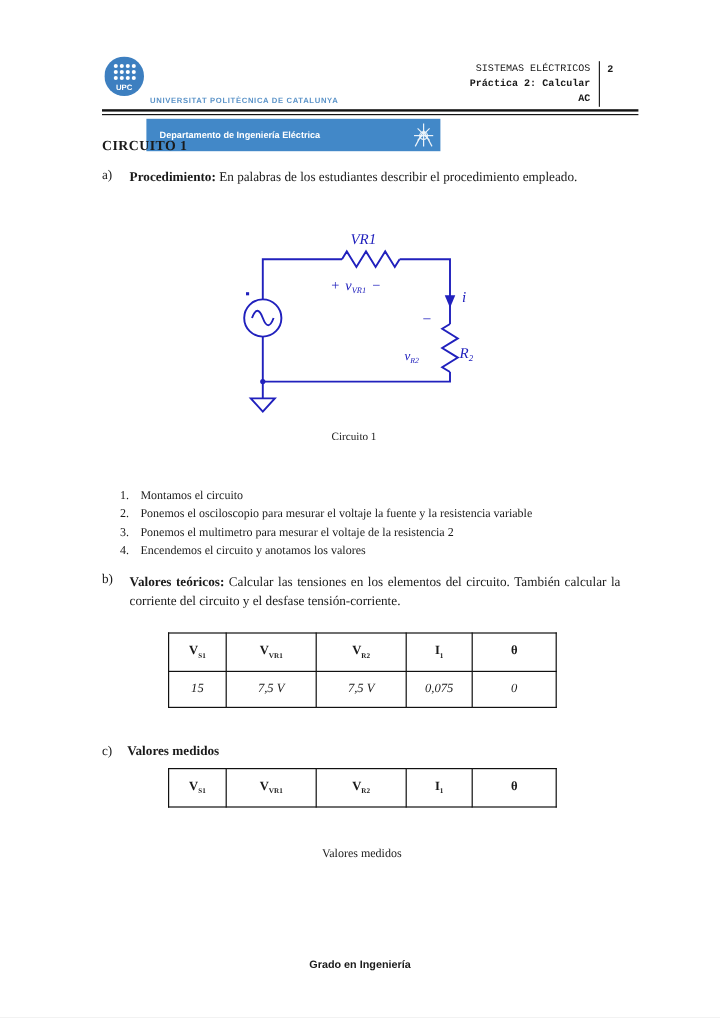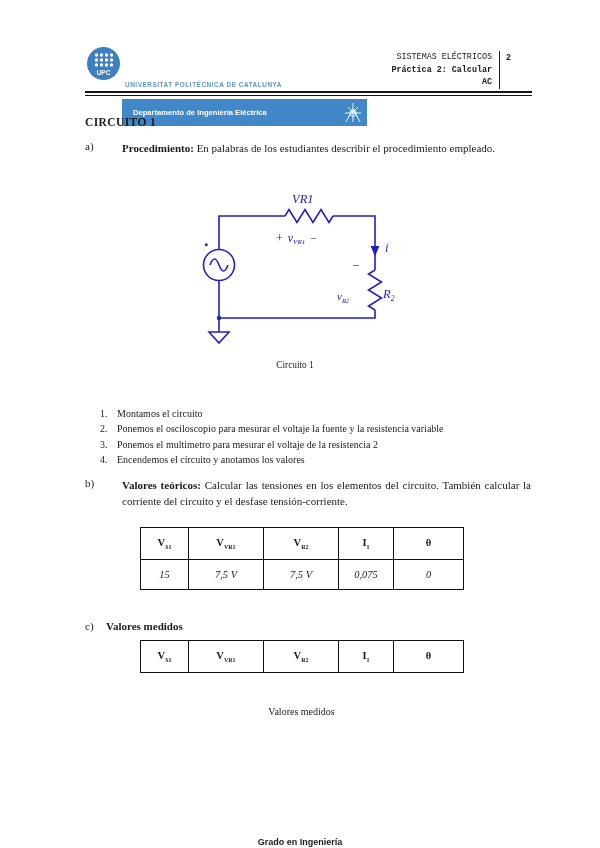--- a/index.html
+++ b/index.html
@@ -34,21 +34,21 @@
   .header-divider { width:0; border-left:1.5px solid #222; margin:0 6px 0 7px; }
   .page-number { font-weight:bold; padding-top:0.5px; }
   .double-rule {
     left:85px; top:91px; width:447px; height:2.1px;
     border-top:2.5px solid #141414; border-bottom:1.3px solid #141414;
   }
 
   
   .doc-title { left:85px; top:116px; font-size:11.5px; font-weight:bold; letter-spacing:0.4px; }
   .sec-label { font-size:11px; }
-  .sec-para  { left:122px; width:409px; font-size:11px; line-height:16px; text-align:justify; }
+  .sec-para  { left:108px; width:409px; font-size:11px; line-height:16px; text-align:justify; }
   .sec-head-inline { font-weight:bold; }
 
   .steps { left:100px; top:406px; font-size:10px; line-height:15.4px; }
   .step-row { display:flex; }
   .step-num { width:17px; }
 
   
   .circuit { left:185px; top:185px; }
   .fig-caption { left:185px; top:360px; width:220px; text-align:center; font-size:9.3px; }
 
@@ -59,21 +59,21 @@
     font-size:10.5px; padding:0;
   }
   .vtable th { height:31px; font-weight:bold; }
   .vtable td { height:29px; font-weight:normal;font-style:italic; }
   .vtable sub { font-size:6px; font-weight:bold; }
   .tbl-caption { width:323px; left:140px; text-align:center; font-size:10px; }
 
   
   .footer {
     left:0; top:799px; width:600px; text-align:center;
-    font-family:"Liberation Sans", sans-serif; font-weight:bold; font-size:9px;margin-top:38px;
+    font-family:"Liberation Sans", sans-serif; font-weight:bold; font-size:9px;
   }
 </style>
 </head>
 <body>
 
 <div class="page">
 
   <svg class="abs upc-logo" width="33" height="33" viewBox="0 0 33 33">
     <circle cx="16.5" cy="16.5" r="16.5" fill="#3d7fc0"></circle>
     <g fill="#ffffff">

